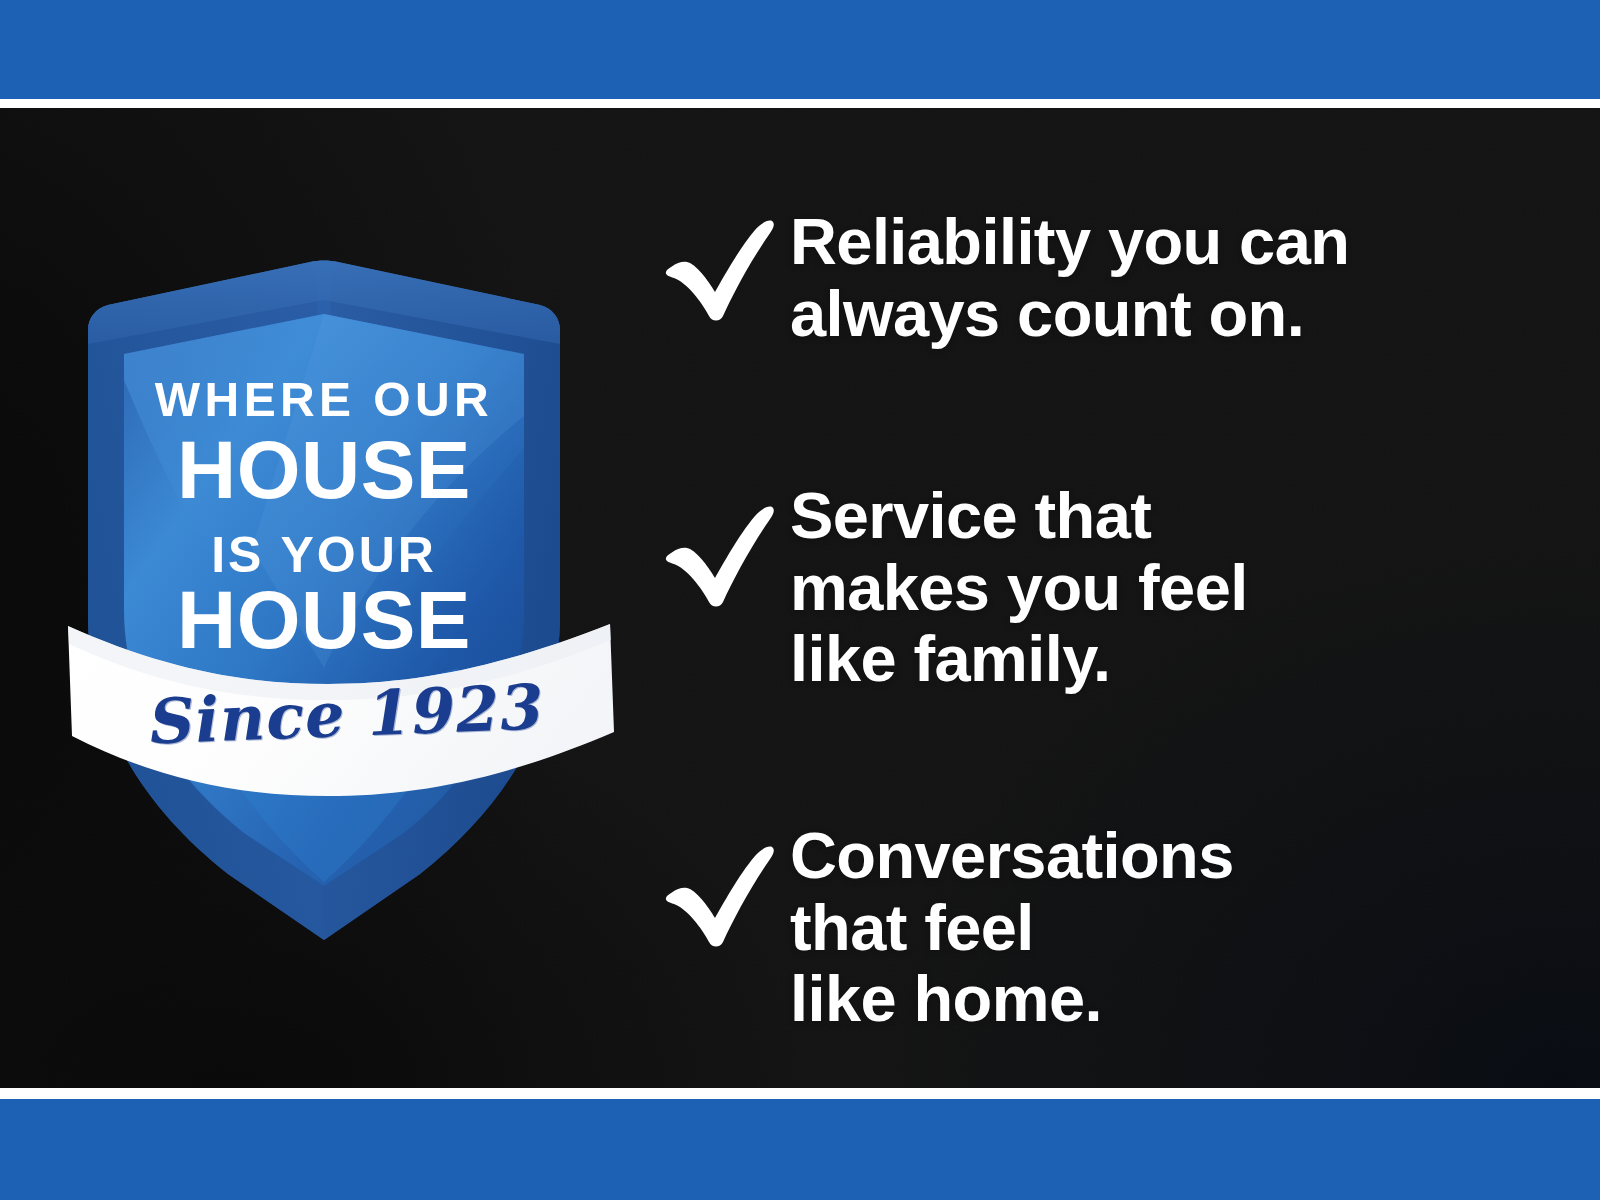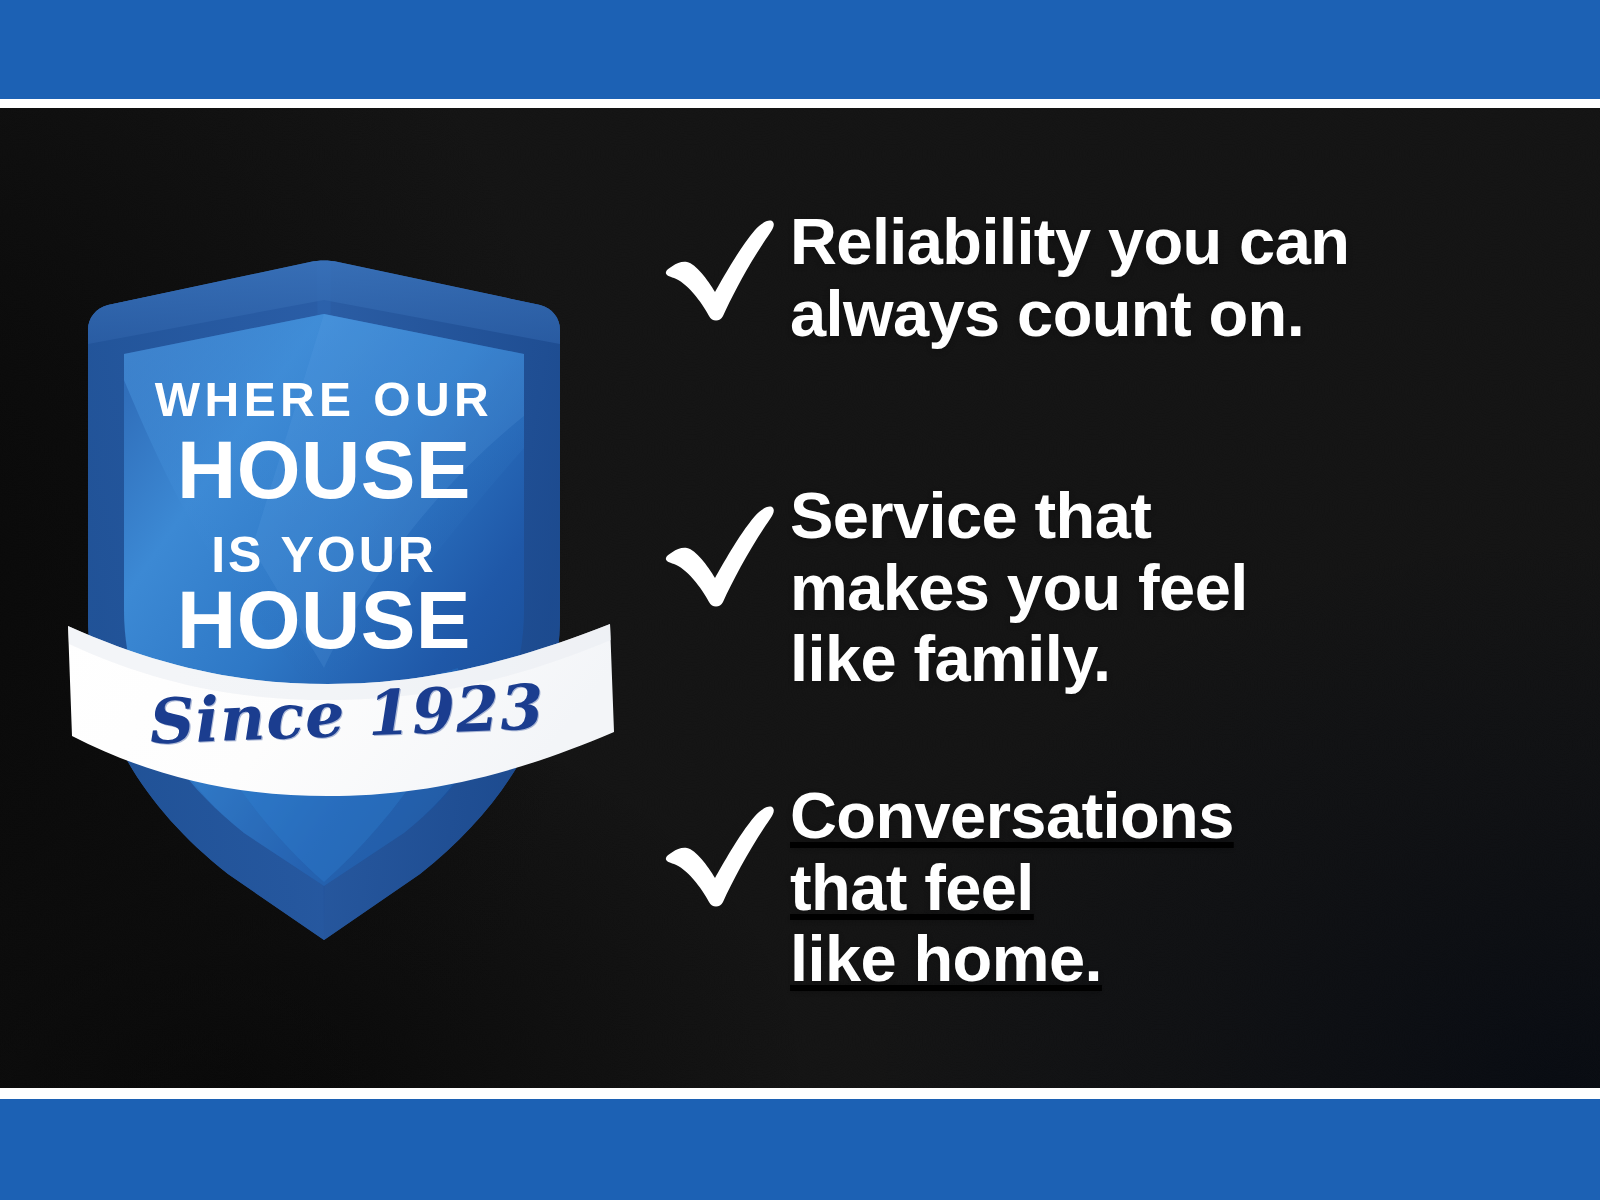--- a/index.html
+++ b/index.html
@@ -119,21 +119,21 @@
     font-family:"Liberation Sans", sans-serif;
     font-weight:700;
     font-size:65px;
     line-height:1.10;
     letter-spacing:-0.6px;
     white-space:pre-line;
     text-shadow:0 2px 6px rgba(0,0,0,0.22);
   }
   #b0{ top:98px;  }
   #b1{ top:372px; }
-  #b2{ top:672px;text-decoration:underline; }
+  #b2{ top:712px; }
   #b1 .check, #b2 .check{ padding-top:18px; }
 </style>
 </head>
 <body>
 
 <div class="bar-top"></div>
 <div class="gap-top"></div>
 
 <div class="stage">
   <div class="bg-glow"></div>

